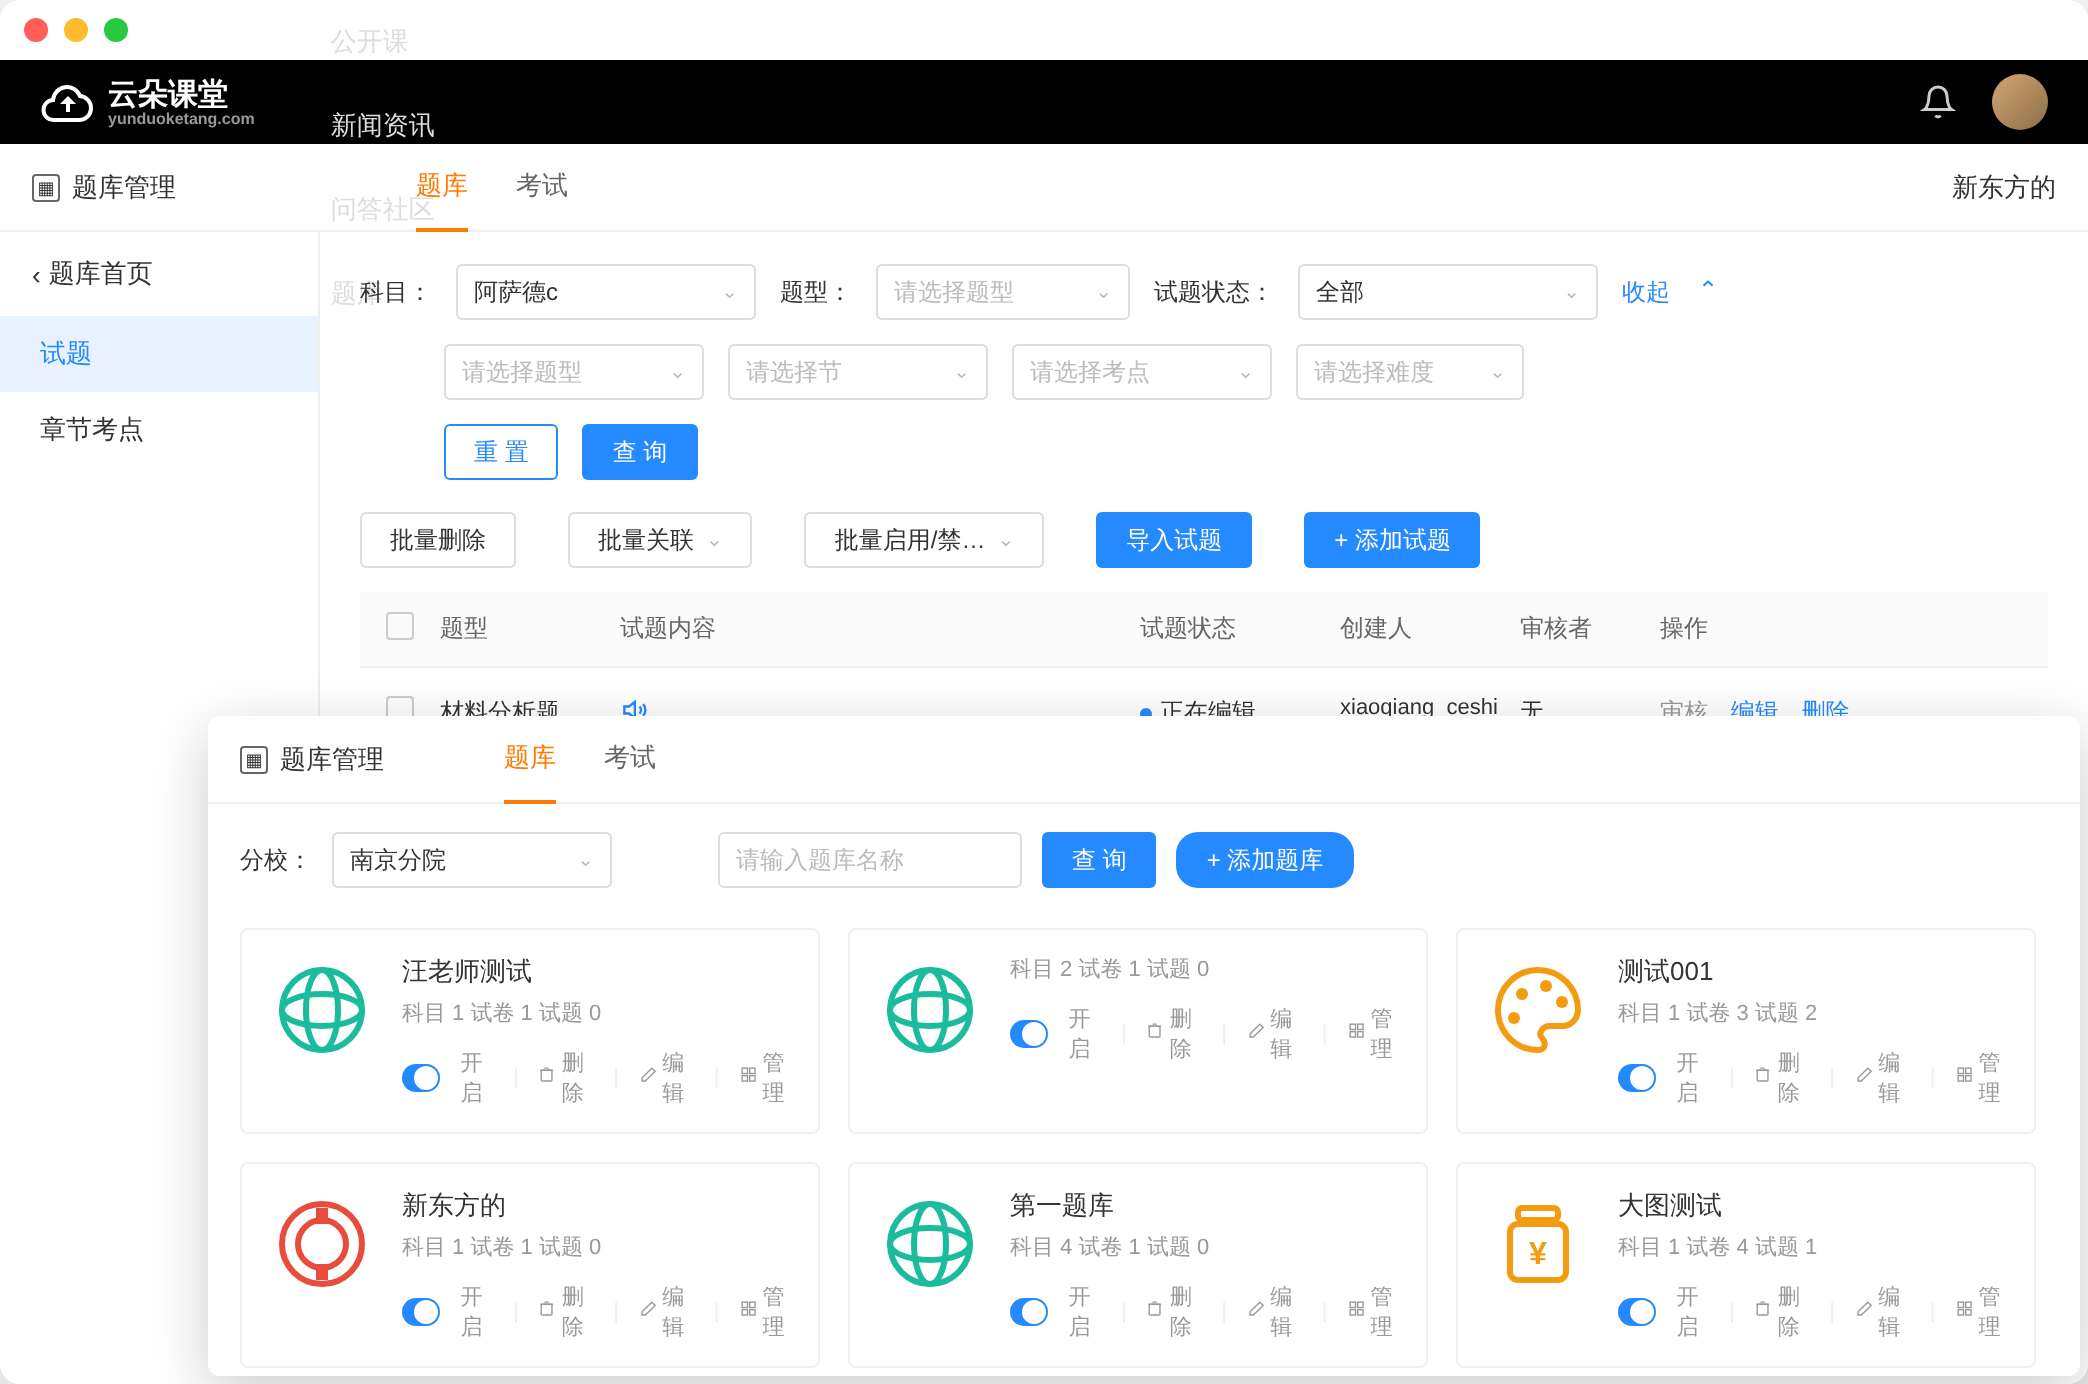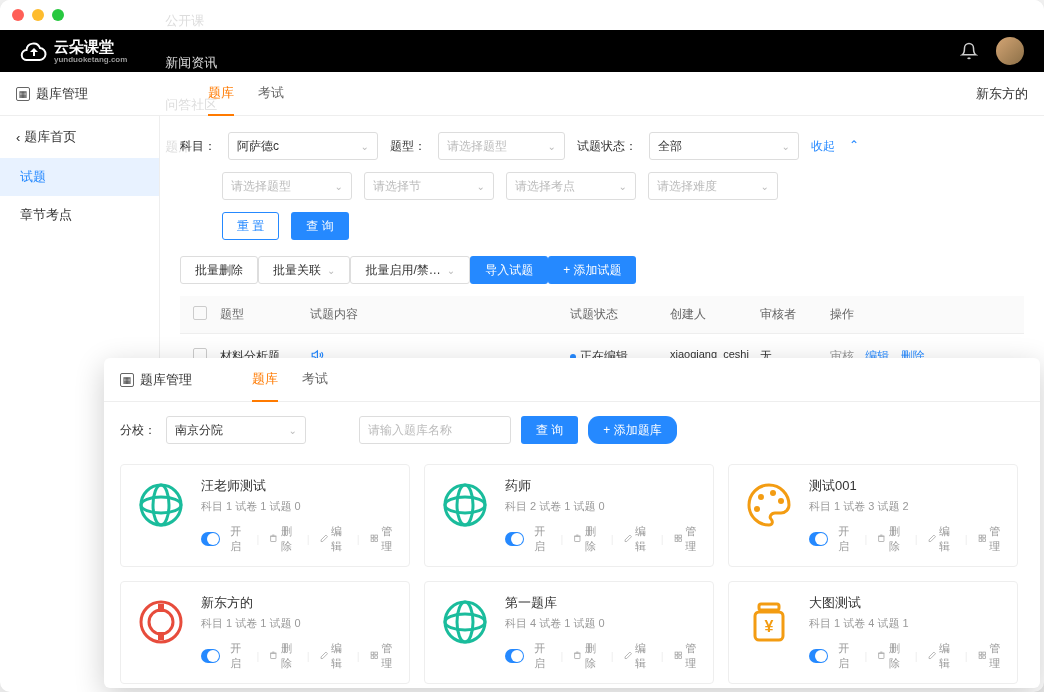--- a/index.html
+++ b/index.html
@@ -45,21 +45,21 @@
 .select { border: 1px solid #ddd; border-radius: 3px; height: 28px; padding: 0 8px; font-size: 12px; color: #333; background: #fff; display: flex; align-items: center; justify-content: space-between; cursor: pointer; }
 .select.ph { color: #bbb; }
 .chev { color: #bbb; font-size: 10px; margin-left: 6px; }
 .collapse-link { color: #2589ff; font-size: 12px; cursor: pointer; display: flex; align-items: flex-start; gap: 14px; }
 
 .btn { height: 28px; padding: 0 14px; border-radius: 3px; font-size: 12px; cursor: pointer; display: inline-flex; align-items: center; border: 1px solid transparent; }
 .btn-outline-blue { border-color: #2589ff; color: #2589ff; background: #fff; }
 .btn-blue { background: #2589ff; color: #fff; }
 .btn-outline { border-color: #ddd; color: #333; background: #fff; }
 
-.action-row { display: flex; align-items: center; gap: 0; margin: 16px 0 12px; }
+.action-row { display: flex; align-items: center; gap: 26px; margin: 16px 0 12px; }
 .search-input { border: 1px solid #ddd; border-radius: 3px; height: 28px; padding: 0 28px 0 8px; font-size: 12px; width: 180px; color: #333; }
 .search-wrap { position: relative; margin-left: auto; }
 .search-ic { position: absolute; right: 8px; top: 7px; color: #bbb; }
 
 .table-head { display: flex; align-items: center; padding: 10px 0; border-bottom: 1px solid #eee; font-size: 12px; color: #666; background: #fafafa; }
 .table-row { display: flex; padding: 14px 0; font-size: 12px; color: #333; }
 .col-check { width: 40px; text-align: center; }
 .col-type { width: 90px; }
 .col-content { width: 260px; }
 .col-status { width: 100px; }
@@ -187,21 +187,21 @@
             <span class="chev">⌄</span>
         </div>
         <div class="select ph" style="width:130px">
           <span>请选择节</span>
             <span class="chev">⌄</span>
         </div>
         <div class="select ph" style="width:130px">
           <span>请选择考点</span>
             <span class="chev">⌄</span>
         </div>
-        <div class="select ph" style="width:130px">
+        <div class="select ph" style="width:114px">
           <span>请选择难度</span>
             <span class="chev">⌄</span>
         </div>
       </div>
 
       <div class="filter-row" style="padding-left:42px">
         <span class="btn btn-outline-blue">重 置</span>
         <span class="btn btn-blue">查 询</span>
       </div>
 
@@ -313,21 +313,20 @@
       </div>
       <div class="card">
         <div class="card-icon">
           <svg viewBox="0 0 56 56">
             <circle cx="28" cy="28" r="20" fill="none" stroke="#1abc9c" stroke-width="3"></circle>
             <ellipse cx="28" cy="28" rx="20" ry="8" fill="none" stroke="#1abc9c" stroke-width="3"></ellipse>
             <ellipse cx="28" cy="28" rx="8" ry="20" fill="none" stroke="#1abc9c" stroke-width="3"></ellipse>
           </svg>
         </div>
         <div class="card-body">
-          <div class="card-title">药师</div>
           <div class="card-meta">科目 2  试卷 1  试题 0</div>
           <div class="card-ops">
             <span class="toggle"></span>
             <span>开启</span>
             <span class="sep">|</span>
             <span class="card-op"><span class="card-op-ic"><svg viewBox="0 0 16 16" fill="none" stroke="#999" stroke-width="1.3">
                   <rect x="3" y="4" width="10" height="10" rx="1"></rect>
                   <path d="M2 4h12M6 2h4"></path>
                 </svg></span>删除</span>
             <span class="sep">|</span>

